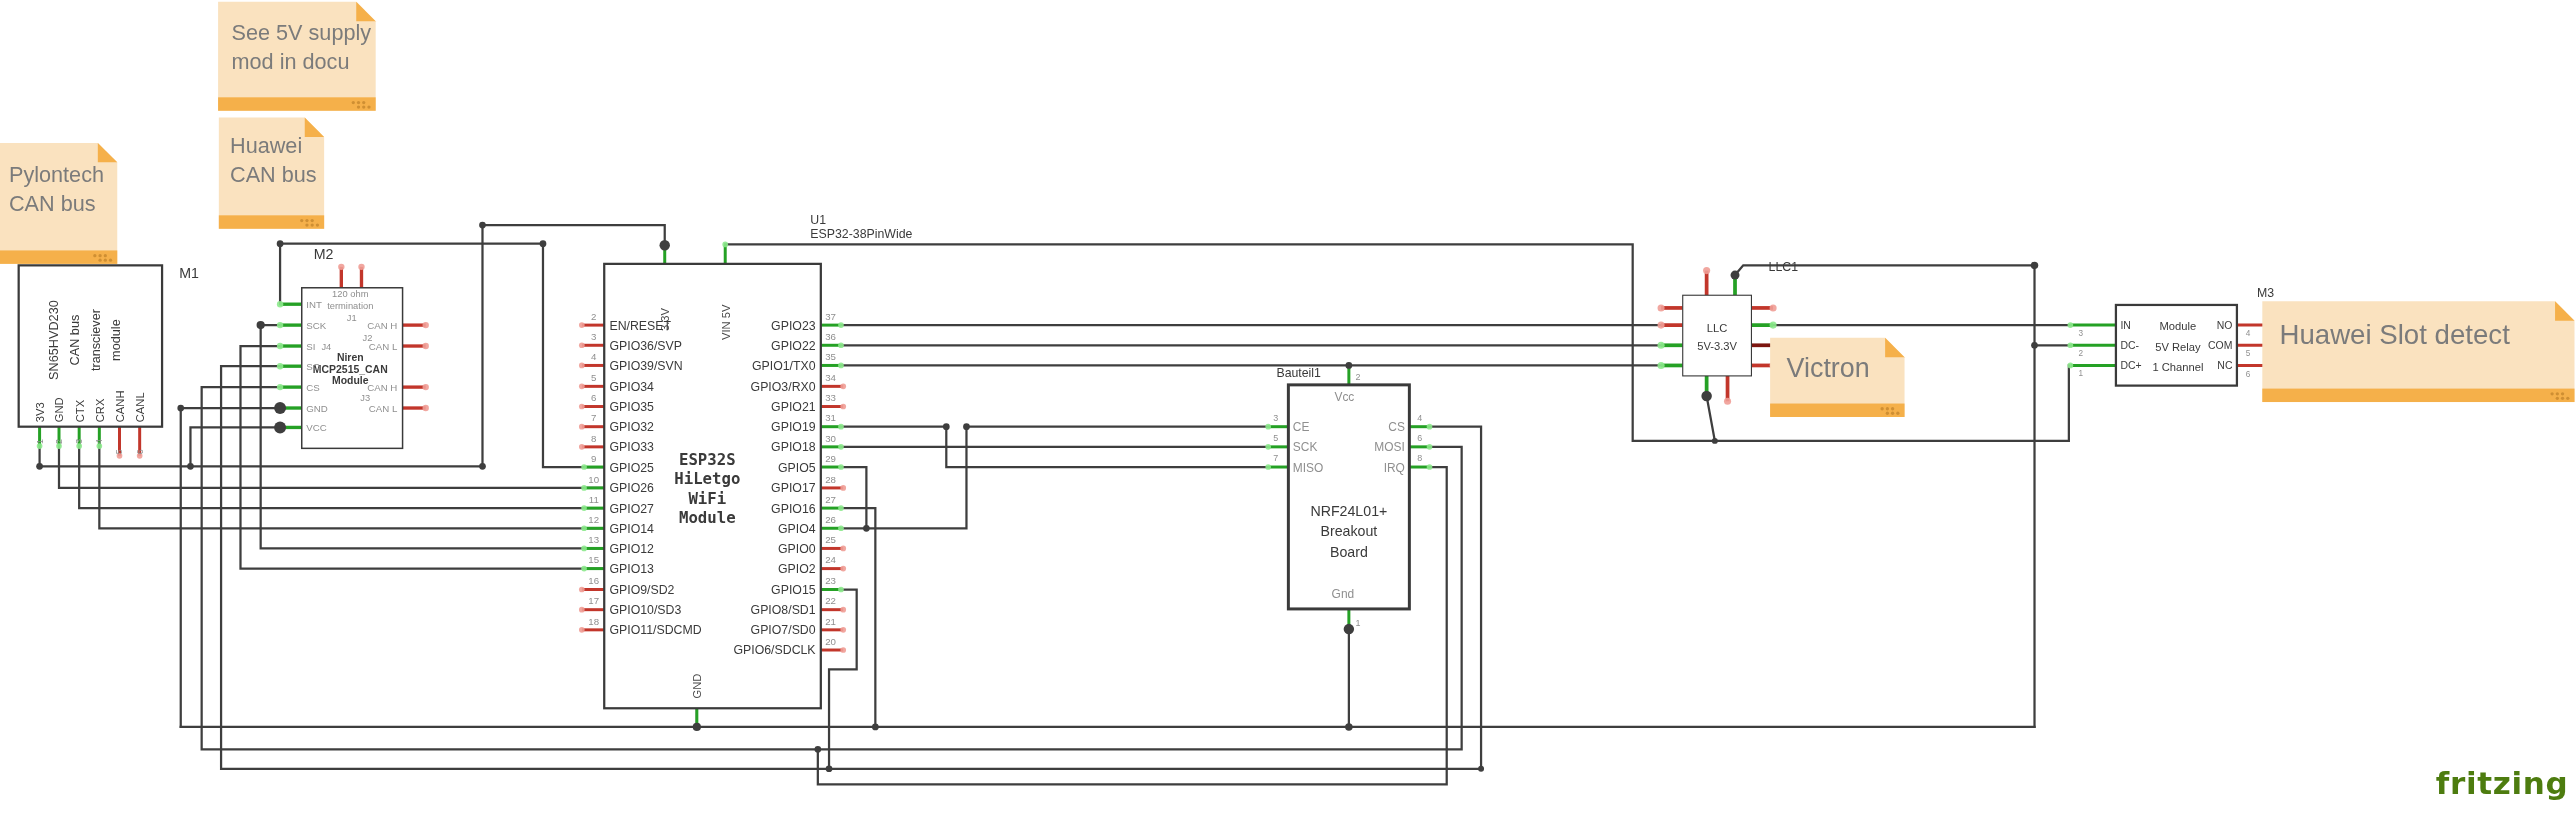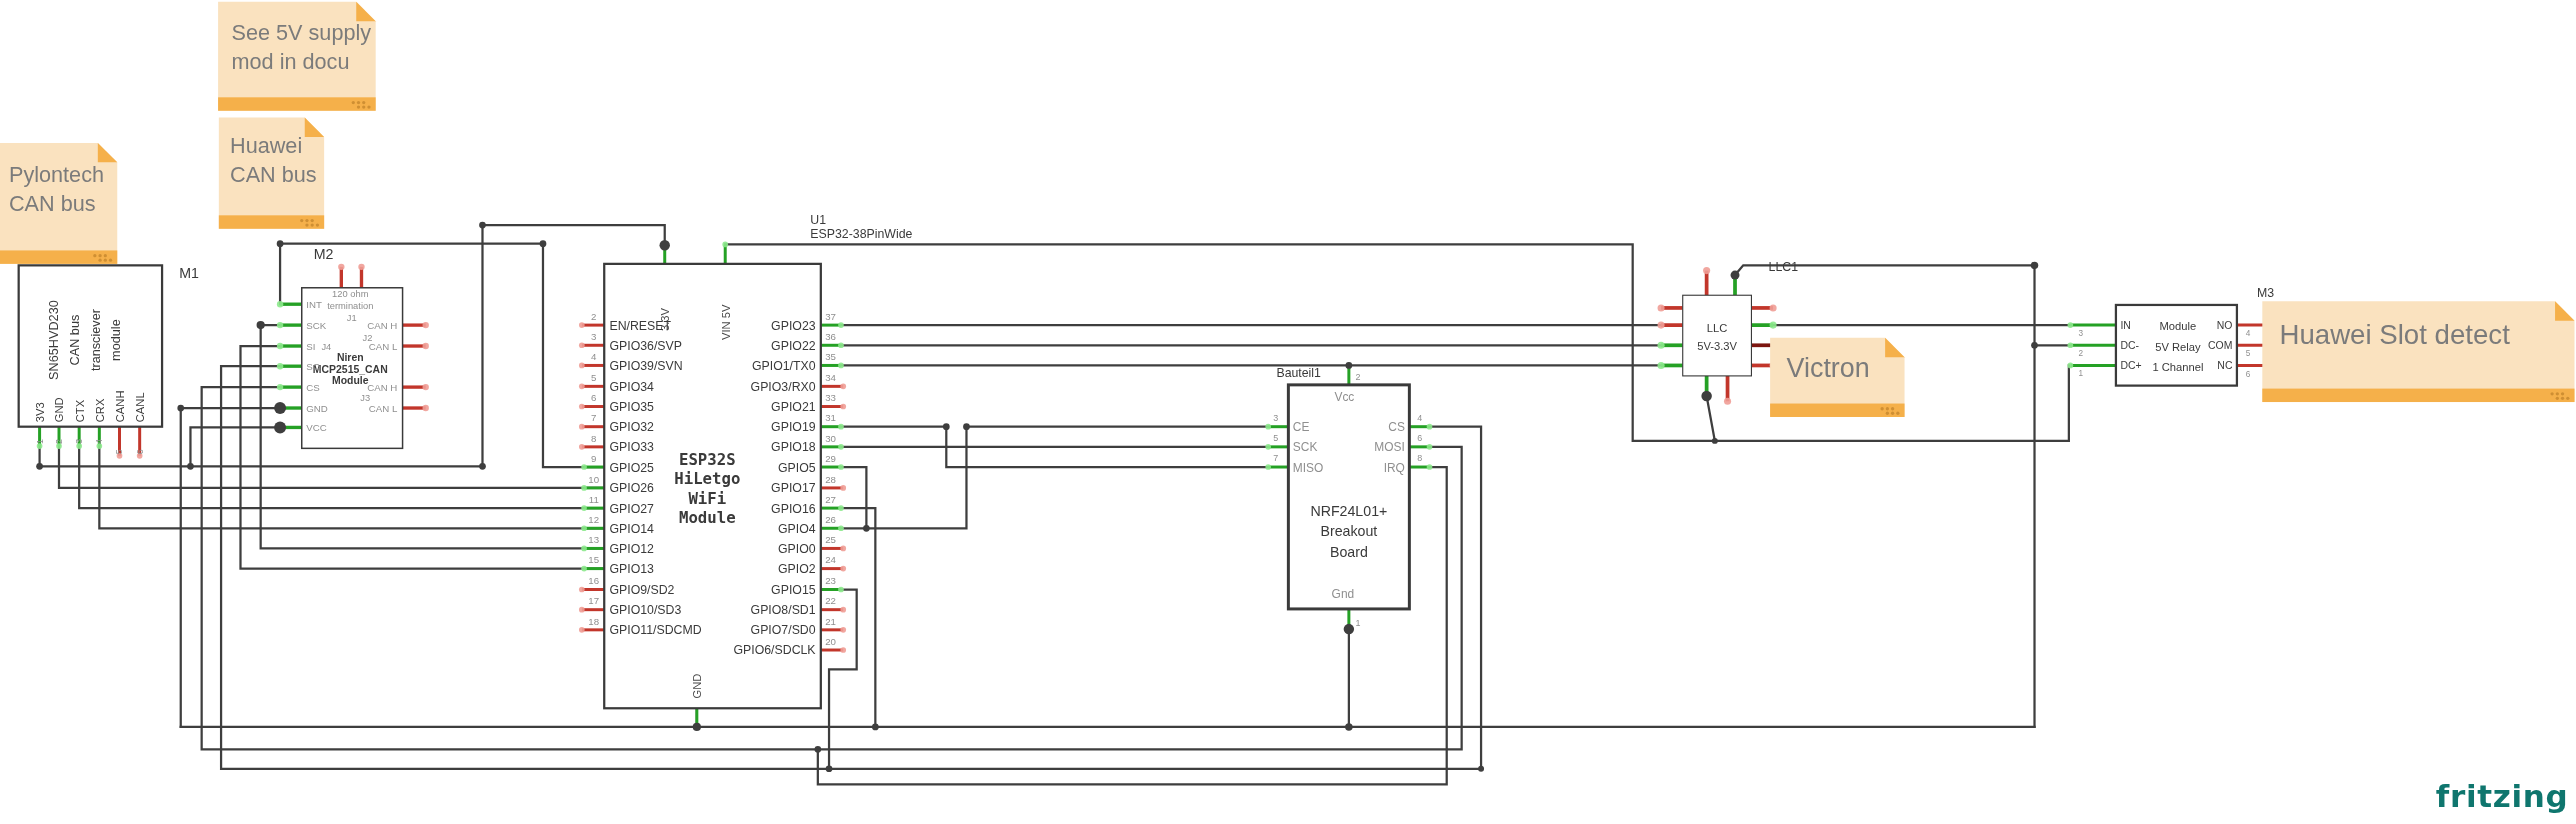--- a/index.html
+++ b/index.html
@@ -1,19 +1,19 @@
 <!DOCTYPE html>
 <html style="font-size:12px"><head>
 <meta charset="utf-8">
 <style>
   html,body{margin:0;padding:0;background:#ffffff;}
   body{width:2576px;height:825px;position:relative;font-family:"Liberation Sans",sans-serif;overflow:hidden;}
   #schematic{position:absolute;left:0;top:0;}
-  #watermark{position:absolute;right:7.5px;bottom:11px;font-family:"DejaVu Sans",sans-serif;
-             font-weight:bold;font-size:31px;color:#0f766e;letter-spacing:0.7px;}
+  #watermark{position:absolute;right:7.5px;bottom:24px;font-family:"DejaVu Sans",sans-serif;
+             font-weight:bold;font-size:31px;color:#4d7c0f;letter-spacing:0.7px;}
 </style>
 </head>
 <body>
 
 <svg id="schematic" width="2576" height="825" viewBox="0 0 3449 1104">
     <rect x="0" y="0" width="3449" height="1104" fill="#ffffff"></rect>
     <polyline points="53,597 53,624 646,624 646,301 890,301 890,328" fill="none" stroke="#3e3e3e" stroke-width="3" stroke-linecap="square" stroke-linejoin="miter"></polyline>
     <polyline points="375,572 255,572 255,624" fill="none" stroke="#3e3e3e" stroke-width="3" stroke-linecap="square" stroke-linejoin="miter"></polyline>
     <polyline points="375,546 242,546 242,973" fill="none" stroke="#3e3e3e" stroke-width="3" stroke-linecap="square" stroke-linejoin="miter"></polyline>
     <polyline points="79,597 79,653 1097,653" fill="none" stroke="#3e3e3e" stroke-width="3" stroke-linecap="square" stroke-linejoin="miter"></polyline>

